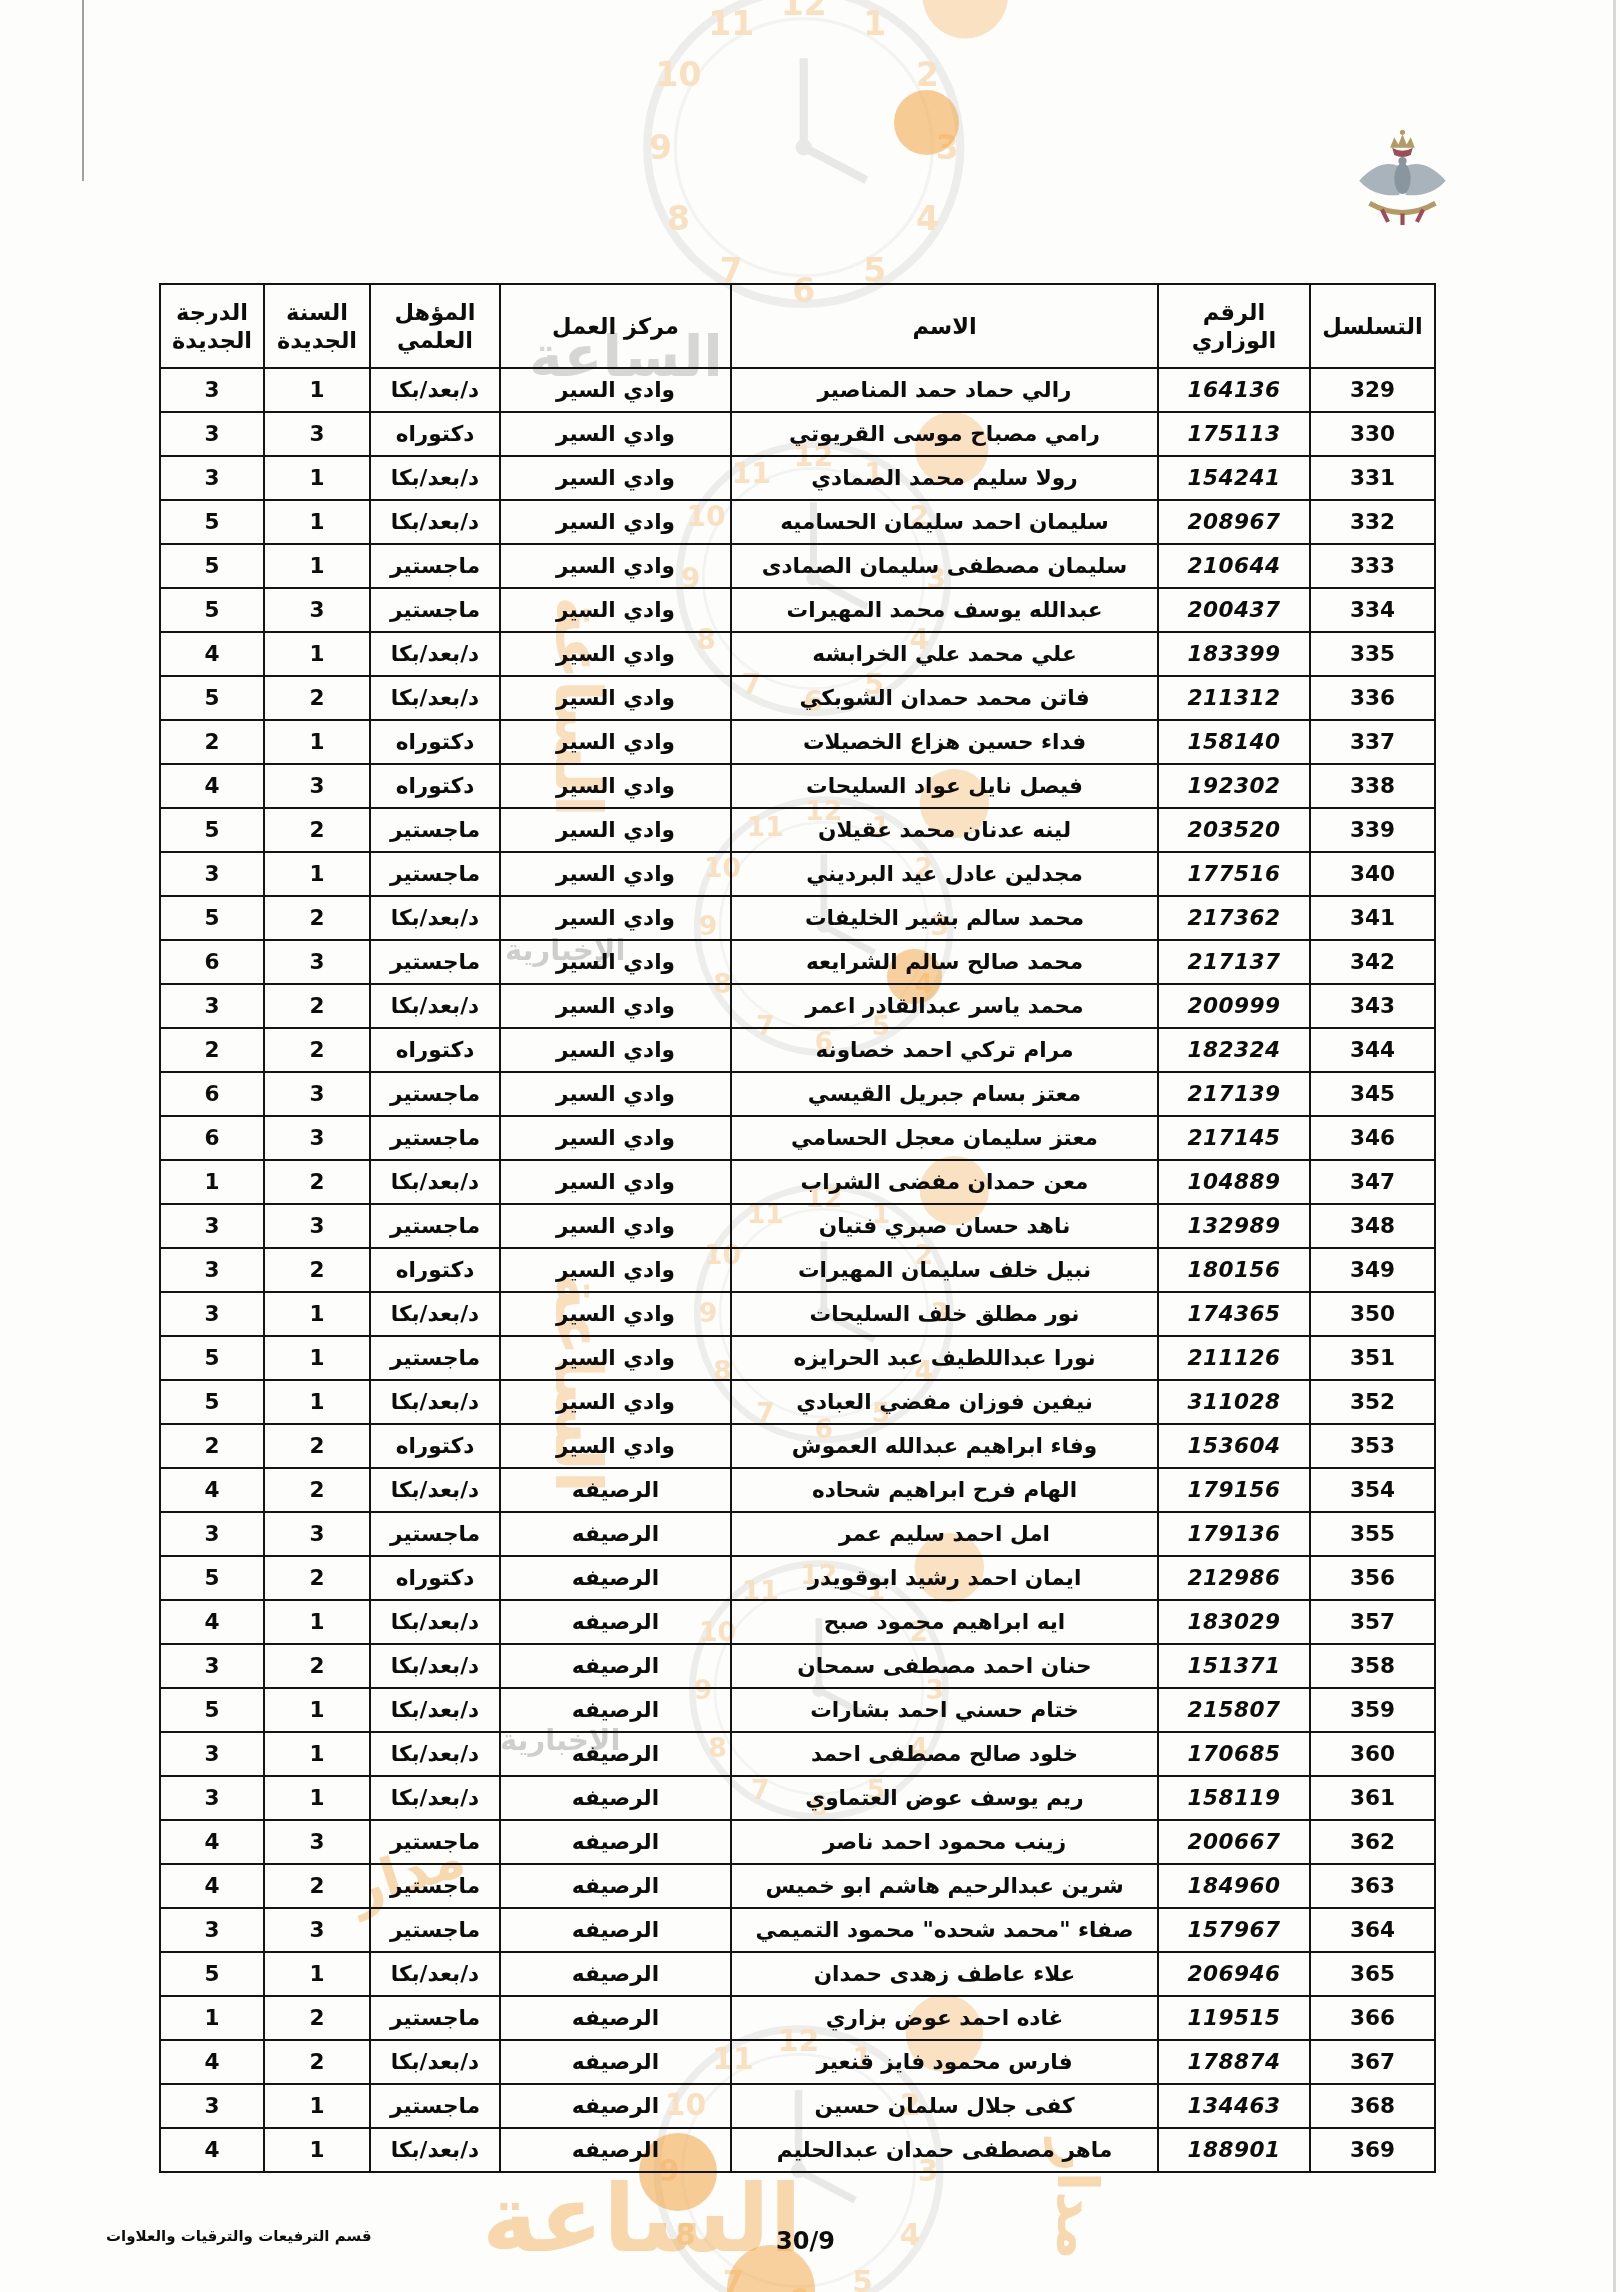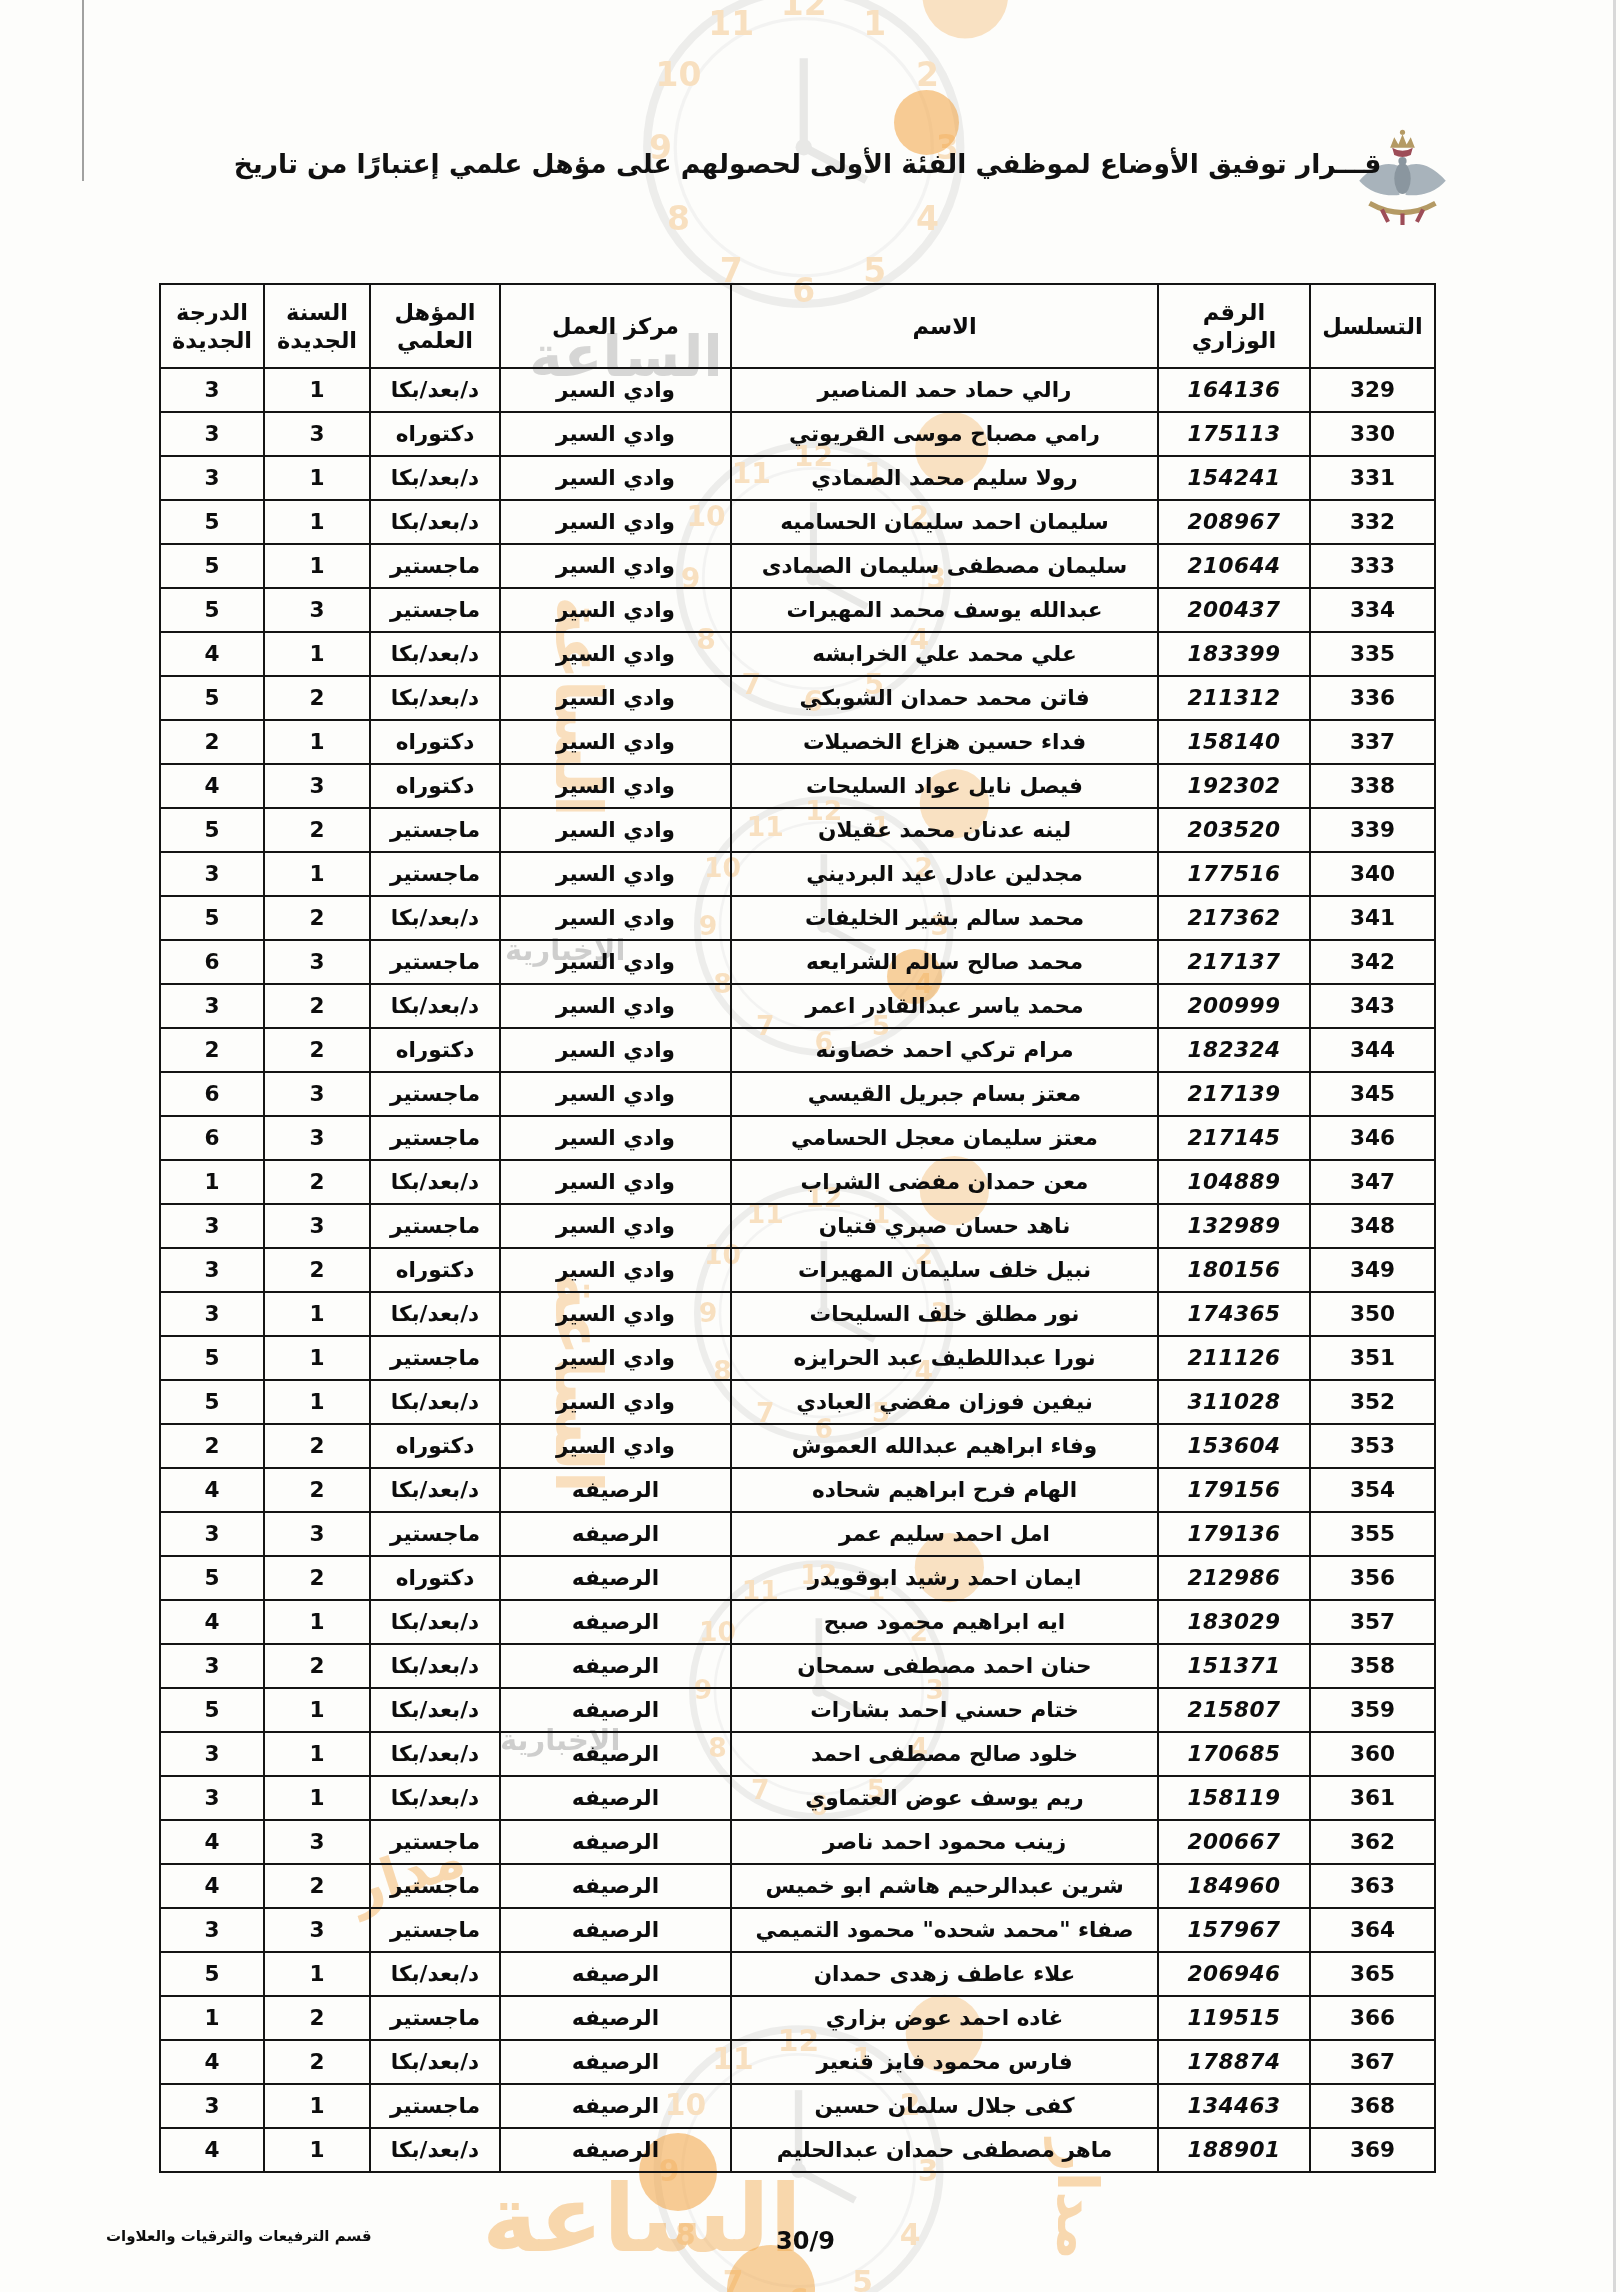--- a/index.html
+++ b/index.html
@@ -128,21 +128,20 @@
       <path d="M92 52 Q72 30 53 38 L53 66 Q78 68 92 52 Z" fill="#9aa7b1"></path>
       <ellipse cx="50" cy="50" rx="8" ry="15" fill="#77858f"></ellipse>
       <circle cx="50" cy="33" r="4" fill="#77858f"></circle>
       <path d="M18 74 Q50 92 82 74" stroke="#a8894a" stroke-width="5" fill="none"></path>
       <path d="M30 80 L36 92 M50 84 L50 95 M70 80 L64 92" stroke="#8d2f3c" stroke-width="4"></path>
     </g>
   </svg>
 </div>
 
 <div class="doc-title">
-  <span>قـــرار توفيق الأوضاع لموظفي الفئة الأولى لحصولهم على مؤهل علمي إعتبارًا من تاريخ</span>
 </div>
 
 <div class="table-wrap">
   <table class="records">
     <colgroup>
       <col style="width:125px">
         <col style="width:152px">
         <col style="width:427px">
       <col style="width:231px">
         <col style="width:130px">

